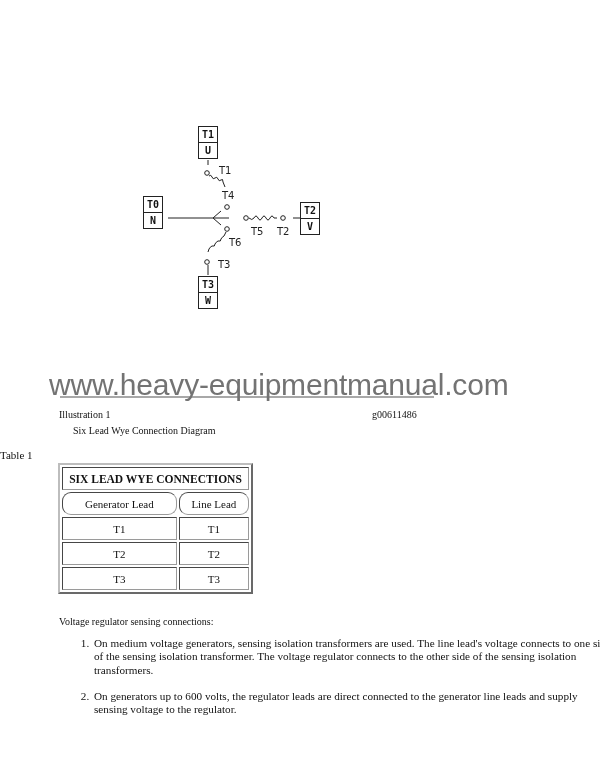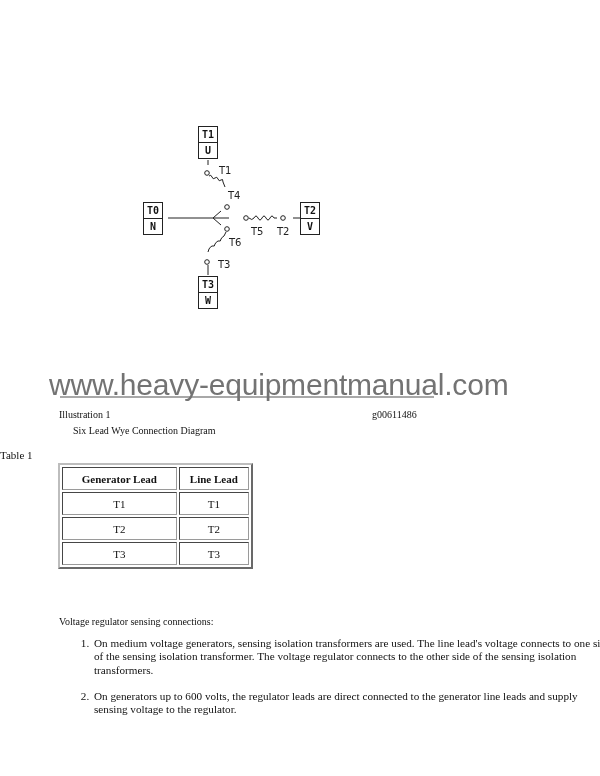--- a/index.html
+++ b/index.html
@@ -14,21 +14,21 @@
   .lbl { position: absolute; font-family: "DejaVu Sans", sans-serif; font-size: 10px; color: #222; }
   .rule { position: absolute; left: 60px; top: 396px; width: 374px; height: 2px; background: #a8a8a8; }
   .watermark { position: absolute; left: 49px; top: 368px; font-family: "Liberation Sans", sans-serif;
                font-size: 30px; color: #737373; white-space: nowrap; letter-spacing: -0.2px; }
   .cap { position: absolute; font-size: 10px; }
   .table-cap { position: absolute; left: 0; width: 310px; top: 449px; font-size: 11px; }
   table.wye { position: absolute; left: 58px; top: 463px; width: 195px; border-collapse: separate;
               border-spacing: 2px; border: 2px outset #bdbdbd; font-size: 11px; }
   table.wye td, table.wye th { border: 1px inset #9a9a9a; text-align: center; padding: 3px 2px; height: 15px; }
   table.wye th.title { font-weight: bold; font-size: 11.5px; }
-  table.wye th.col { font-weight: bold; }
+  table.wye th.col { font-weight: normal; border-radius: 9px; }
   .intro { position: absolute; left: 59px; top: 616px; font-size: 10px; }
   ol.steps { position: absolute; left: 59px; top: 637px; width: 520px; margin: 0; padding-left: 33px; font-size: 11.2px; line-height: 13.3px; }
   ol.steps li { margin-bottom: 13px; padding-left: 2px; }
 </style>
 </head>
 <body>
 
 <div class="diagram">
   <svg width="600" height="360">
     <g stroke="#222" stroke-width="1" fill="none">
@@ -53,51 +53,54 @@
       <path d="M249,218 q3,3 5,0 q2,-4 4,0 q2,4 4,0 q2,-4 4,0 q2,4 4,0 q2,-4 4,0 l3,0"></path>
       <circle cx="283" cy="218" r="2.3"></circle>
       <line x1="293" y1="218" x2="300" y2="218"></line>
     </g>
   </svg>
 
   <div class="term" style="left:198px; top:126px;">
     <div class="top">T1</div>
     <div>U</div>
   </div>
-  <div class="term" style="left:143px; top:202px;">
+  <div class="term" style="left:143px; top:196px;">
     <div class="top">T0</div>
     <div>N</div>
   </div>
   <div class="term" style="left:300px; top:202px;">
     <div class="top">T2</div>
     <div>V</div>
   </div>
   <div class="term" style="left:198px; top:276px;">
     <div class="top">T3</div>
     <div>W</div>
   </div>
 
   <span class="lbl" style="left:219px; top:165px;">T1</span>
-  <span class="lbl" style="left:228px; top:190px;">T4</span>
+  <span class="lbl" style="left:222px; top:190px;">T4</span>
   <span class="lbl" style="left:251px; top:226px;">T5</span>
   <span class="lbl" style="left:277px; top:226px;">T2</span>
   <span class="lbl" style="left:229px; top:237px;">T6</span>
   <span class="lbl" style="left:218px; top:259px;">T3</span>
 </div>
 
 <div class="rule"></div>
 <div class="watermark">www.heavy-equipmentmanual.com</div>
 
 <div class="cap" style="left:59px; top:409px;">Illustration 1</div>
 <div class="cap" style="left:372px; top:409px;">g00611486</div>
 <div class="cap" style="left:73px; top:425px;">Six Lead Wye Connection Diagram</div>
 
 <div class="table-cap">Table 1</div>
 <table class="wye">
   <tbody>
+      <tr>
+    <th class="title" colspan="2">SIX LEAD WYE CONNECTIONS</th>
+  </tr>
   <tr>
     <th class="col" style="width:62%;">Generator Lead</th>
     <th class="col">Line Lead</th>
   </tr>
   <tr>
     <td>T1</td>
     <td>T1</td>
   </tr>
   <tr>
     <td>T2</td>

